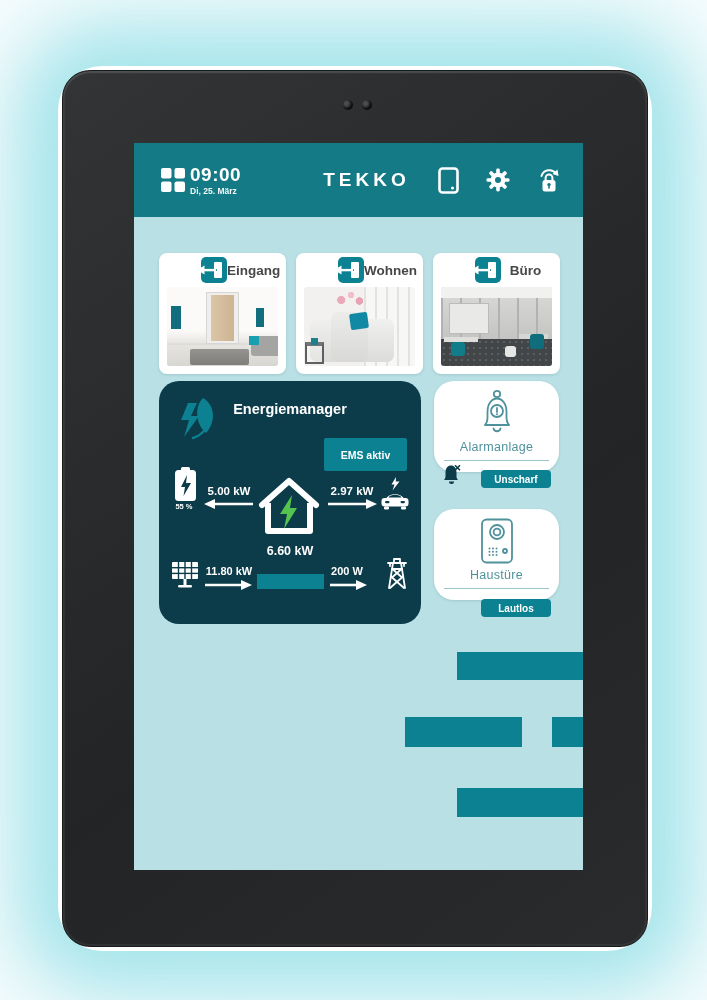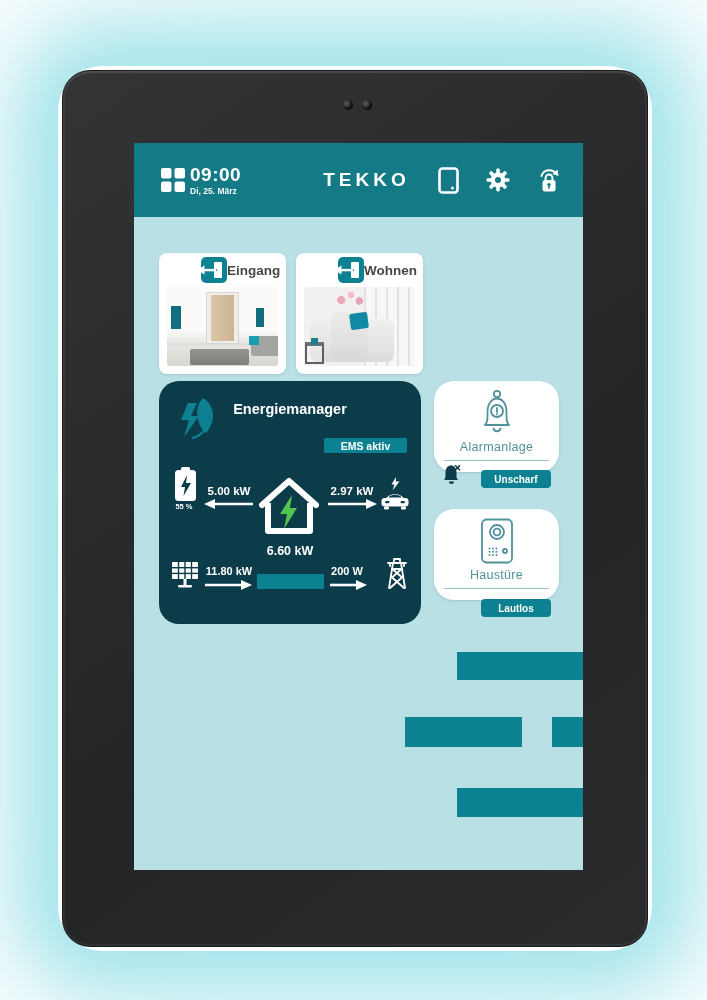--- a/index.html
+++ b/index.html
@@ -87,21 +87,21 @@
   .p3 .desk2{right:4%;bottom:34%;width:26%;height:6%;background:#d6d6d4;}
   .p3 .ch1{left:9%;bottom:13%;width:13%;height:18%;background:#117d8b;border-radius:3px;}
   .p3 .ch2{right:7%;bottom:22%;width:13%;height:18%;background:#106d7b;border-radius:3px;}
   .p3 .ch3{right:32%;bottom:11%;width:10%;height:14%;background:#e6e6e4;border-radius:3px;}
 
   
   .energy{position:absolute; left:25px; top:238px; width:262px; height:243px; border-radius:20px;
           background:var(--panel-dark); color:#fff;}
   .en-title{position:absolute; left:0; right:0; top:20px; text-align:center; font-size:14.5px; font-weight:bold;}
   .leaf{position:absolute; left:14px; top:14px;}
-  .badge{position:absolute; left:165px; top:57px; width:83px; height:15px; background:var(--accent-teal);
+  .badge{position:absolute; left:165px; top:57px; width:83px; height:33px; background:var(--accent-teal);
          color:#fff; font-size:10.5px; font-weight:bold; display:flex; align-items:center; justify-content:center;
          border-radius:2px;}
   .fl{position:absolute; font-size:11.5px; font-weight:bold; text-align:center;}
   .soc{position:absolute; left:5px; top:121px; width:40px; text-align:center; font-size:7.5px; font-weight:bold;}
   .bar{position:absolute; left:98px; top:193px; width:67px; height:15px; background:var(--accent-teal);}
 
   
   .side-card{position:absolute; left:300px; width:125px; height:91px; background:#fff; border-radius:20px;
              box-shadow:0 1px 3px rgba(20,60,70,.15); text-align:center;}
   .side-title{position:absolute; left:0; right:0; font-size:12.5px; color:var(--teal-text); letter-spacing:.3px;}
@@ -214,20 +214,43 @@
             <div class="ab win"></div>
               <div class="ab flow"></div>
               <div class="ab sofa"></div>
             <div class="ab chaise"></div>
               <div class="ab cush"></div>
               <div class="ab table"></div>
               <div class="ab deco"></div>
           </div>
         </div>
 
+        <div class="room-card">
+          <div class="room-head">
+            <svg class="door-ic" width="30" height="26" viewBox="0 0 30 26">
+              <rect x="4" y="0" width="26" height="26" rx="5" style="fill:var(--accent-teal,#0c8191)"></rect>
+              <rect x="17" y="5" width="8" height="16" rx="1" fill="#fff"></rect>
+              <circle cx="19" cy="13" r="1.1" style="fill:var(--accent-teal,#0c8191)"></circle>
+              <rect x="6" y="11.9" width="13" height="2.4" fill="#fff"></rect>
+              <polygon points="0,13 7.5,8.5 7.5,17.5" fill="#fff"></polygon>
+            </svg>
+            <div class="room-label">Büro</div>
+          </div>
+          <div class="photo p3">
+            <div class="ab ceil"></div>
+              <div class="ab glass"></div>
+              <div class="ab board"></div>
+            <div class="ab floor"></div>
+              <div class="ab desk1"></div>
+              <div class="ab desk2"></div>
+            <div class="ab ch1"></div>
+              <div class="ab ch2"></div>
+              <div class="ab ch3"></div>
+          </div>
+        </div>
       </div>
 
       <div class="energy">
         <svg class="leaf" width="46" height="46" viewBox="0 0 46 46">
           <path d="M30,3 C41,9 44,26 33,38 C24,31 20,13 30,3 Z" style="fill:var(--accent-teal,#0c8191)"></path>
           <path d="M31,36 C27,40 24,42 20,43" fill="none" style="stroke:var(--accent-teal,#0c8191)" stroke-width="2.4" stroke-linecap="round"></path>
           <polygon points="15,8 24,8 18,21 26,21 11,42 16,25 8,25" style="fill:var(--accent-teal,#0c8191)"></polygon>
         </svg>
         <div class="en-title">Energiemanager</div>
         <div class="badge">EMS aktiv</div>

